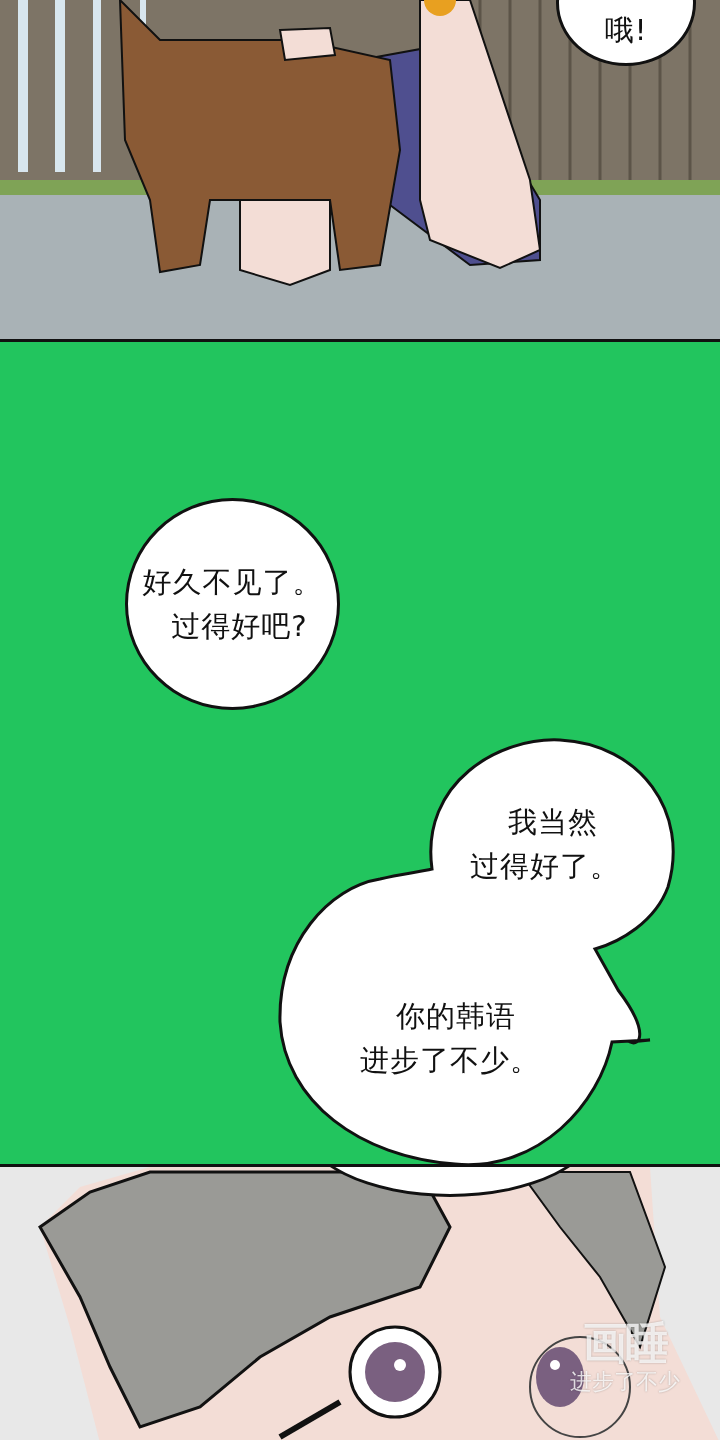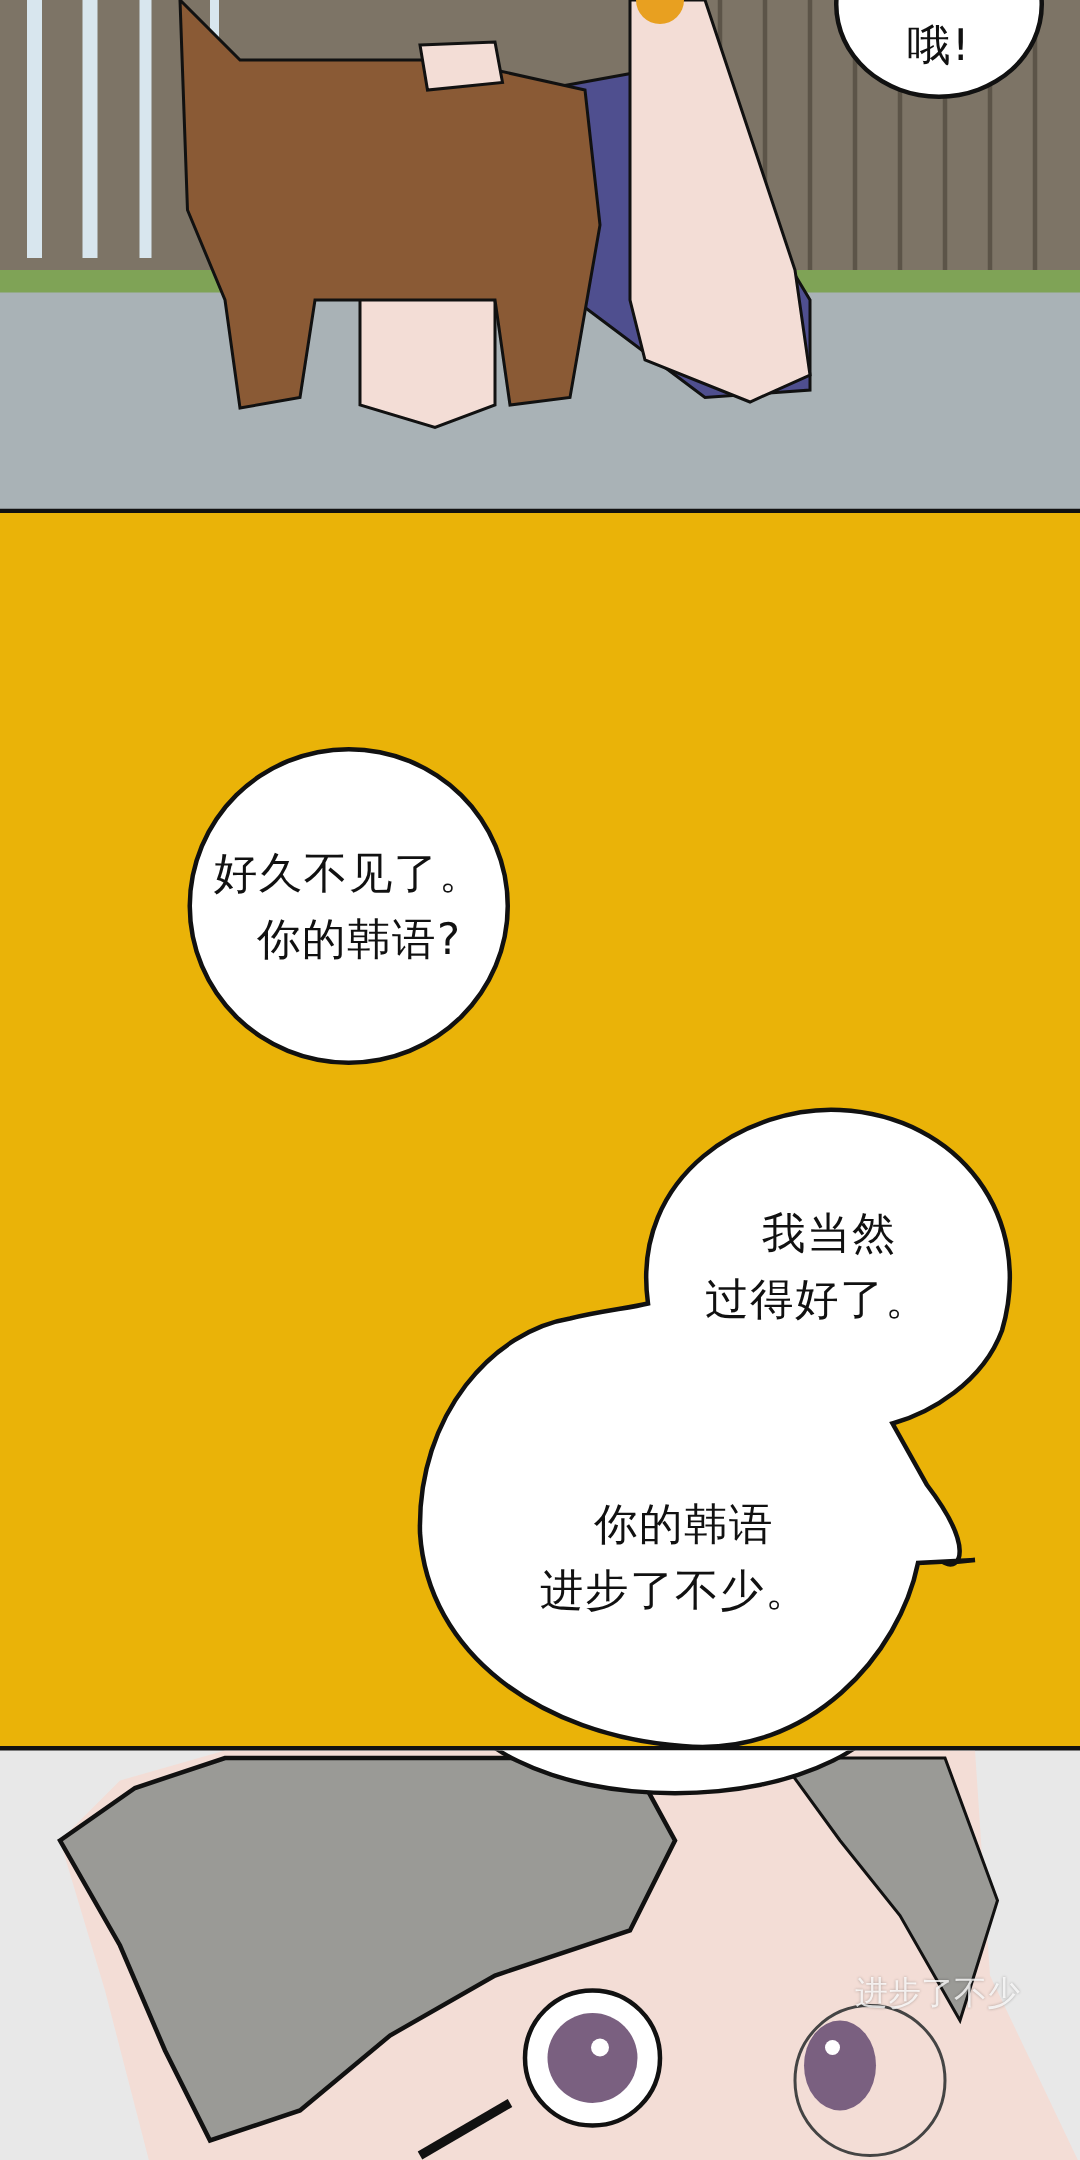--- a/index.html
+++ b/index.html
@@ -1,19 +1,19 @@
 <!DOCTYPE html>
 <html><head>
 <meta charset="utf-8">
 <style>
   html,body{margin:0;padding:0;background:#ffffff;}
   body{width:720px;height:1440px;position:relative;overflow:hidden;font-family:"DejaVu Sans","Liberation Sans",sans-serif;}
   .panel{position:absolute;left:0;width:720px;overflow:hidden;}
   #panel-top{top:0;height:342px;background:#a9b2b6;border-bottom:3px solid #111;box-sizing:border-box;}
-  #panel-mid{top:342px;height:866px;background:#eab308;}
+  #panel-mid{top:342px;height:866px;background:#22c55e;}
   #panel-bottom{top:1164px;height:276px;background:#e8e8e8;border-top:3px solid #111;box-sizing:border-box;}
   .bubble{position:absolute;background:#fff;border:3px solid #111;border-radius:50%;box-sizing:border-box;display:flex;flex-direction:column;align-items:center;justify-content:center;color:#111;font-size:29px;line-height:44px;letter-spacing:1px;}
   .bubble span{display:block;white-space:nowrap;}
   svg{position:absolute;left:0;top:0;}
   .watermark{position:absolute;right:40px;top:150px;color:rgba(255,255,255,0.8);text-align:center;}
   .wm-logo{font-size:44px;font-weight:bold;letter-spacing:-2px;line-height:52px;text-shadow:0 0 2px rgba(0,0,0,0.3);}
   .wm-sub{font-size:22px;line-height:26px;text-shadow:0 0 2px rgba(0,0,0,0.3);}
 </style>
 </head>
 <body>
@@ -47,21 +47,21 @@
     <circle cx="440" cy="0" r="16" fill="#e8a020"></circle>
   </svg>
   <div class="bubble" style="left:556px;top:-60px;width:140px;height:126px;padding-top:54px;">
     <span>哦!</span>
   </div>
 </div>
 
 <div class="panel" id="panel-mid">
   <div class="bubble" style="left:125px;top:156px;width:215px;height:212px;">
     <span>好久不见了。</span>
-    <span style="padding-left:14px;">你的韩语?</span>
+    <span style="padding-left:14px;">过得好吧?</span>
   </div>
 
   <svg width="720" height="822">
     <path d="M432 527 C420 440 500 395 560 398 C640 402 690 470 668 545 C655 580 620 600 595 607 L618 648 C650 690 640 705 630 700 L650 698 L612 700 C600 760 540 830 455 822 C360 815 285 760 280 680 C278 600 330 545 380 537 C400 532 420 530 432 527 Z" fill="#fff" stroke="#111" stroke-width="3"></path>
   </svg>
 
   <div style="position:absolute;left:470px;top:458px;width:180px;font-size:29px;line-height:44px;color:#111;letter-spacing:1px;">
     <span style="display:block;padding-left:38px;">我当然</span>
     <span style="display:block;">过得好了。</span>
   </div>
@@ -79,16 +79,17 @@
     <path d="M520 5 L630 5 L665 100 L640 180 L600 110 L560 60 Z" fill="#9a9a96" stroke="#111" stroke-width="2"></path>
     <circle cx="395" cy="205" r="45" fill="#fff" stroke="#111" stroke-width="3"></circle>
     <circle cx="395" cy="205" r="30" fill="#7a6080"></circle>
     <circle cx="400" cy="198" r="6" fill="#fff"></circle>
     <circle cx="580" cy="220" r="50" fill="none" stroke="#444" stroke-width="2"></circle>
     <ellipse cx="560" cy="210" rx="24" ry="30" fill="#7a6080"></ellipse>
     <circle cx="555" cy="198" r="5" fill="#fff"></circle>
     <line x1="280" y1="270" x2="340" y2="235" stroke="#111" stroke-width="6"></line>
   </svg>
   <div class="watermark">
+    <div class="wm-logo">画睡</div>
     <div class="wm-sub">进步了不少</div>
   </div>
   <div class="bubble" style="left:300px;top:-120px;width:300px;height:150px;border-radius:50%;"></div>
 </div>
 
 </body></html>

